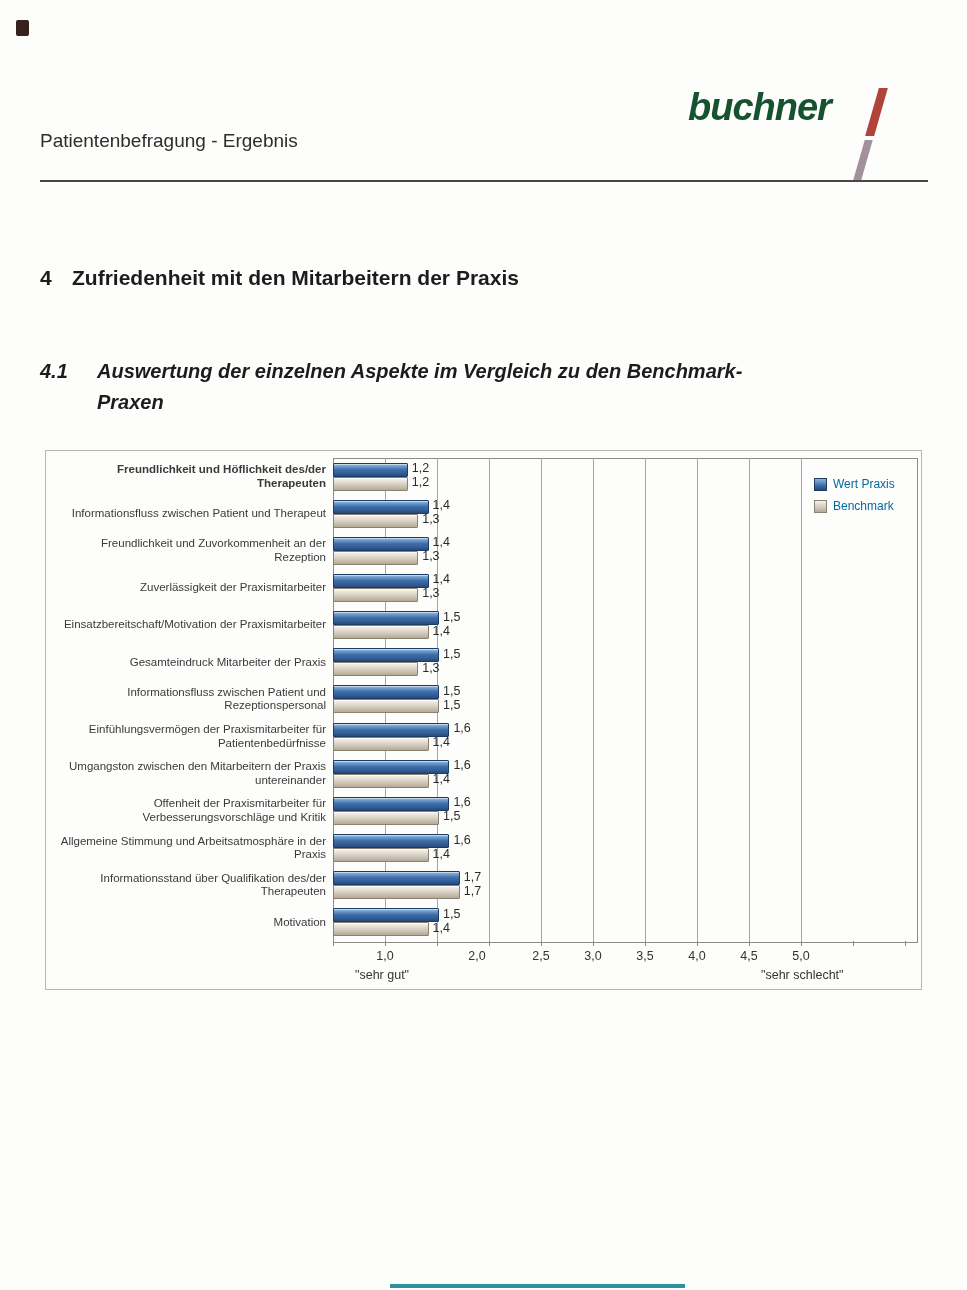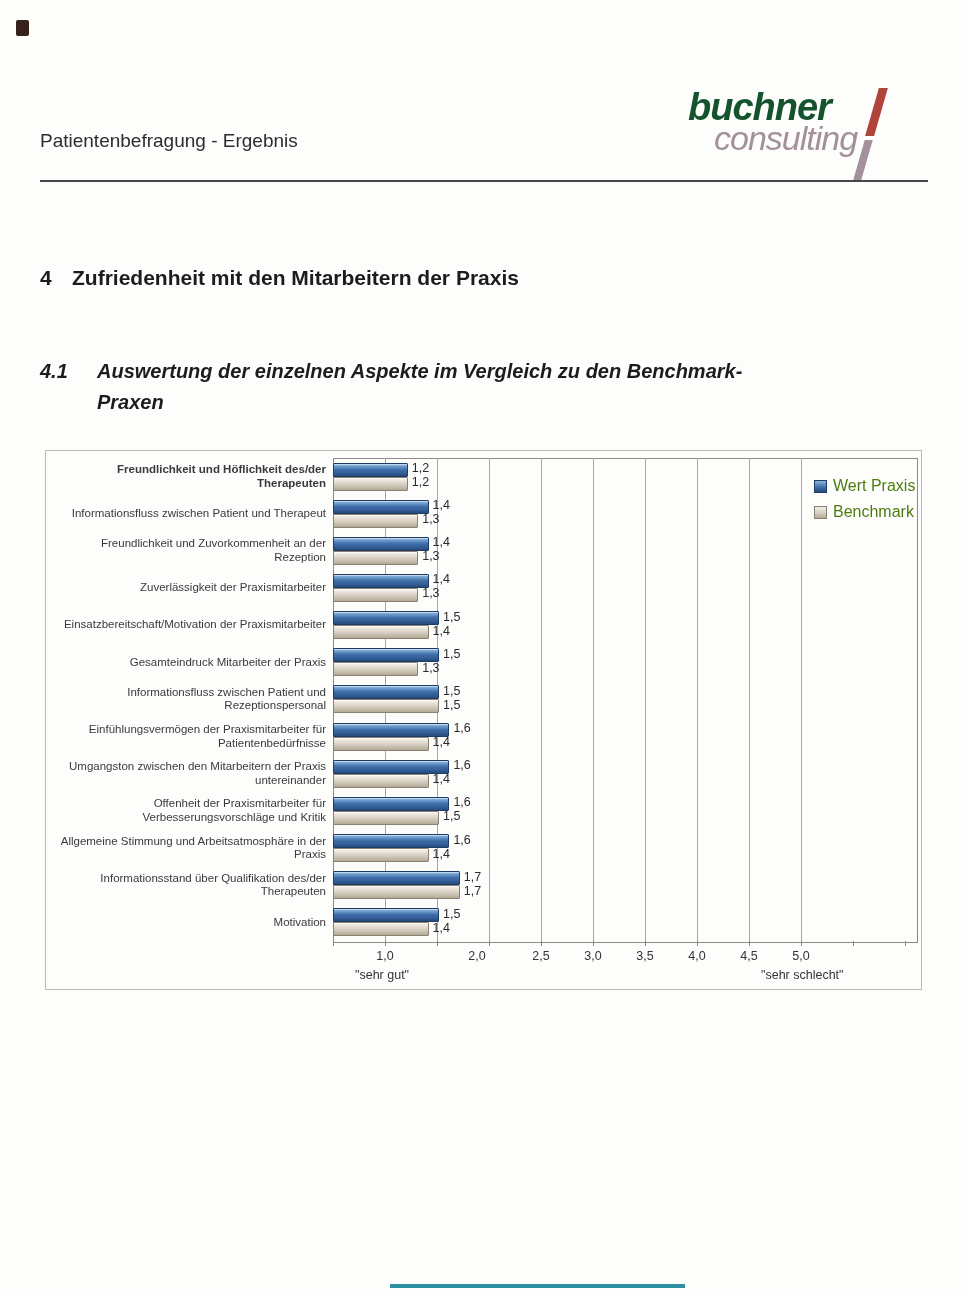--- a/index.html
+++ b/index.html
@@ -53,31 +53,30 @@
   .val-label{position:absolute;font-size:12.5px;color:#2b2b2b;white-space:nowrap;}
   .axis-tick{position:absolute;top:490px;width:1px;height:5px;background:#8f8a85;}
   .axis-tick-label{position:absolute;top:498px;width:40px;margin-left:-20px;text-align:center;
     font-size:12.5px;color:#333;}
   .axis-note{position:absolute;top:517px;font-size:12.5px;color:#333;white-space:nowrap;}
   .legend{position:absolute;left:768px;top:26px;width:100px;}
   .legend-item{display:flex;align-items:center;margin-bottom:8px;}
   .legend-swatch{width:11px;height:11px;margin-right:6px;flex:0 0 auto;}
   .legend-swatch.praxis{background:linear-gradient(180deg,#8db4dd 0%,#3e6ca6 60%,#274a7a 100%);border:1px solid #1c3c66;}
   .legend-swatch.benchmark{background:linear-gradient(180deg,#f4f0e8 0%,#d0c8ba 60%,#b3a995 100%);border:1px solid #8b8172;}
-  .legend-text{font-size:16px;color:#4d7c0f;white-space:nowrap;}
+  .legend-text{font-size:12px;color:#0369a1;white-space:nowrap;}
 </style>
 </head>
 <body>
 
 <div class="abs scan-spot"></div>
 <div class="abs scan-bottom-line"></div>
 
 <div class="abs logo">
   <div class="logo-word1">buchner</div>
-  <div class="logo-word2">consulting</div>
   <div class="logo-slash-red"></div>
   <div class="logo-slash-gray"></div>
 </div>
 
 <div class="abs hdr">
   <div class="hdr-subtitle">Patientenbefragung - Ergebnis</div>
 </div>
 <div class="abs hdr-rule"></div>
 
 <div class="abs h1">

